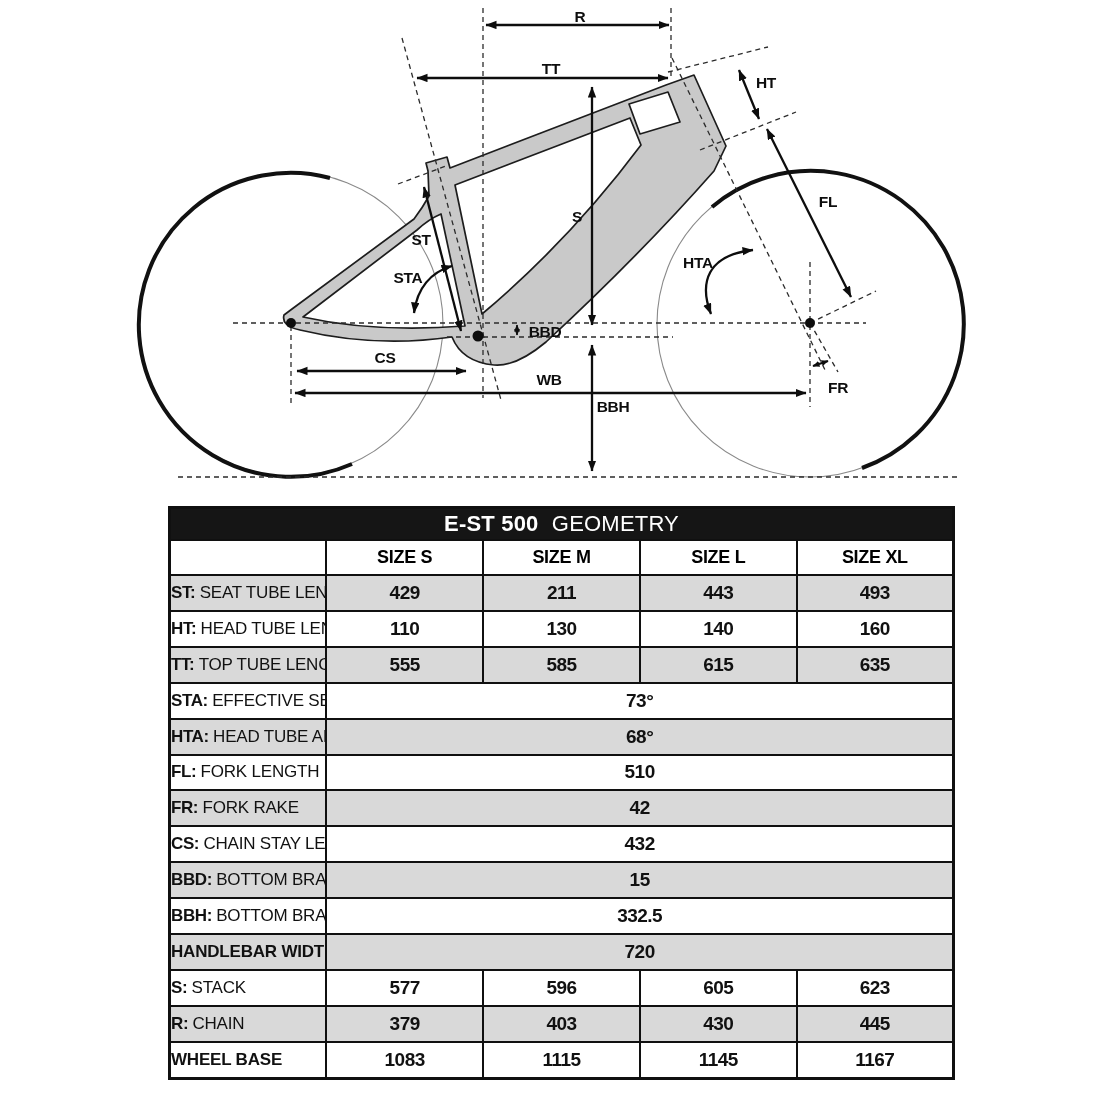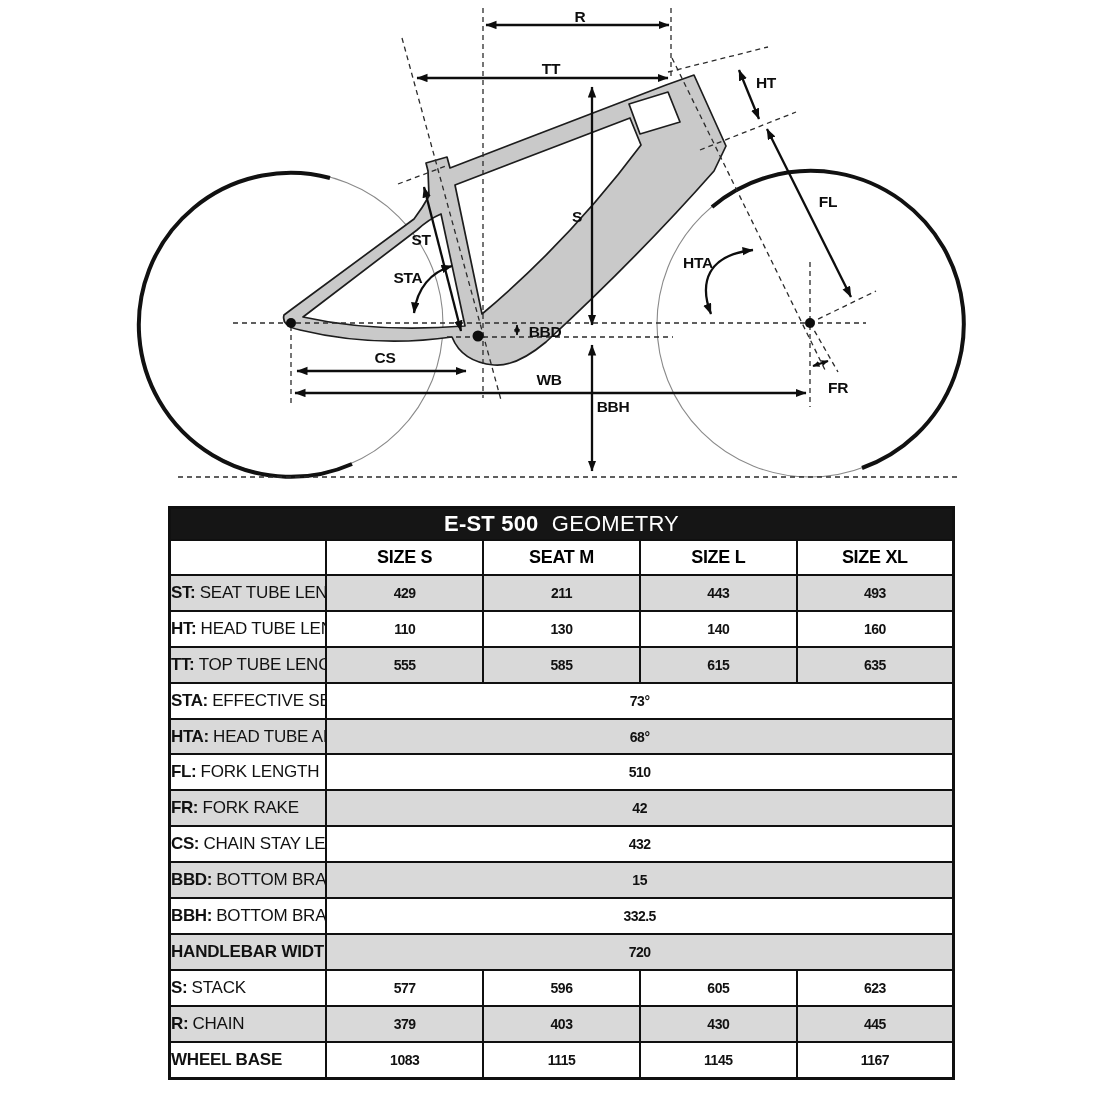--- a/index.html
+++ b/index.html
@@ -12,21 +12,21 @@
   table.geo{border:3px solid #101010;}
   tr.title-row td{background:#151515;color:#fff;text-align:center;font-size:22px;height:30px;
                   letter-spacing:0.2px;}
   tr.title-row .t-bold{font-weight:bold;text-align:right;}
   tr.title-row .t-reg{font-weight:normal;margin-left:7px;}
   tr.head-row th{background:#fff;font-size:18px;font-weight:bold;height:33px;letter-spacing:-0.3px;}
   td.lab{font-size:17px;text-align:left;padding-left:8px;letter-spacing:-0.2px;color:#111;}
   td.lab b{font-weight:bold;letter-spacing:-0.4px;}
   td.lab span{font-weight:normal;}
   tr.boldrow td.lab span{font-weight:bold;}
-  td.val{font-size:14px;font-weight:bold;text-align:center;color:#111;letter-spacing:-0.5px;}
+  td.val{font-size:19px;font-weight:bold;text-align:center;color:#111;letter-spacing:-0.5px;}
   tbody tr:nth-child(odd) td{background:#d9d9d9;}
   tbody tr:nth-child(even) td{background:#ffffff;}
 </style>
 </head>
 <body>
 
 <div class="page">
 
   <svg width="1100" height="500" viewBox="0 0 1100 500">
     <defs>
@@ -113,21 +113,21 @@
       <thead>
         <tr class="title-row">
           <td colspan="5">
             <span class="t-bold">E-ST 500</span>
             <span class="t-reg">GEOMETRY</span>
           </td>
         </tr>
         <tr class="head-row">
           <th style="width:44.5%"></th>
           <th>SIZE S</th>
-          <th>SEAT M</th>
+          <th>SIZE M</th>
           <th>SIZE L</th>
           <th>SIZE XL</th>
         </tr>
       </thead>
       <tbody id="geo-rows">
           <tr>
             <td class="lab"><b>ST: </b><span>SEAT TUBE LENGTH</span></td>
             <td class="val">429</td>
             <td class="val">211</td>
             <td class="val">443</td>

